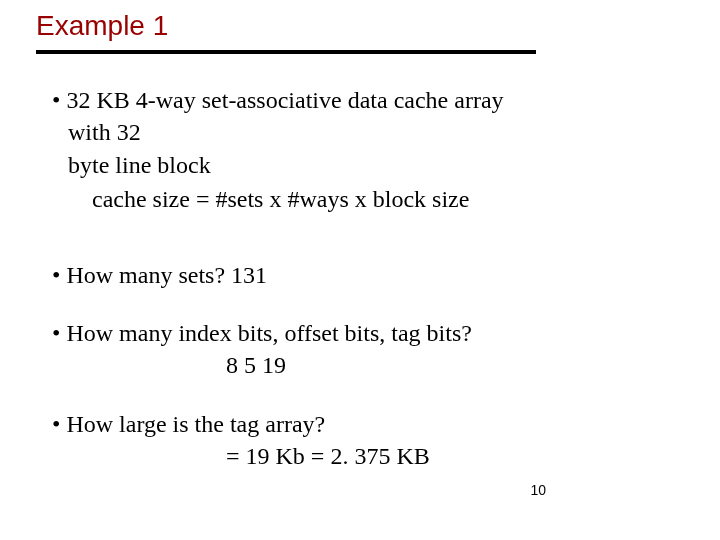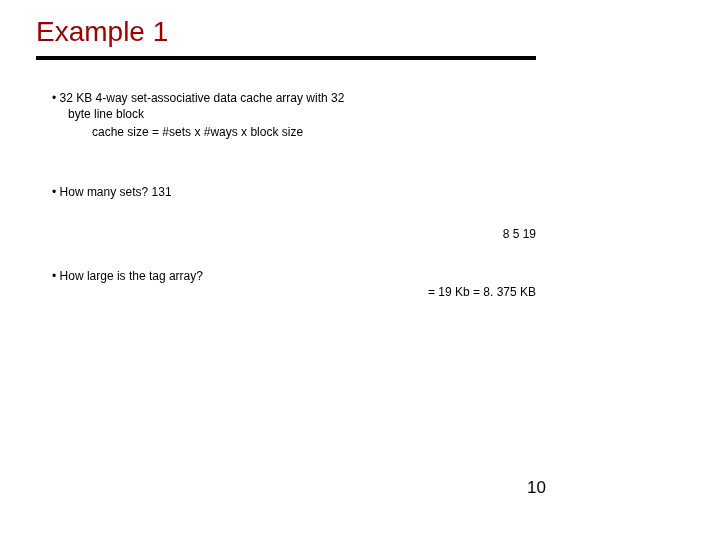--- a/index.html
+++ b/index.html
@@ -10,35 +10,36 @@
     background: #ffffff;
     font-family: Arial, Helvetica, sans-serif;
     color: #000000;
     overflow: hidden;
   }
   .slide {
     position: relative;
     width: 572px;
     height: 540px;
     box-sizing: border-box;
-    padding: 16px 36px 0 36px;
+    padding: 10px 36px 0 36px;
   }
   .title {
     font-size: 28px;
     font-weight: normal;
     margin: 0 0 8px 0;
   }
   .rule {
     border: none;
     border-top: 4px solid #000000;
     margin: 0 0 30px 0;
   }
   .body {
-    font-size: 12px;
+    font-size: 24px;
     line-height: 1.35;
+    font-family: Liberation Serif, serif;
   }
   .bullet {
     margin-bottom: 26px;
   }
   .bullet .line1 {
     text-indent: -16px;
     padding-left: 32px;
   }
   .bullet .cont {
     padding-left: 32px;
@@ -46,27 +47,26 @@
   .formula {
     padding-left: 56px;
     margin-top: -24px;
     margin-bottom: 43px;
   }
   .sub {
     padding-left: 72px;
   }
   .sub2 {
     padding-left: 190px;
-    text-align: right;
   }
   .page-num {
     position: absolute;
     right: 26px;
     bottom: 42px;
-    font-size: 17px;
+    font-size: 14px;
   }
   .accent {
     color: #990000;
   }
 </style>
 </head>
 <body>
 
 <div class="slide">
 
@@ -80,25 +80,26 @@
       <div class="cont">byte line block</div>
     </div>
 
     <div class="formula">cache size = #sets x #ways x block size</div>
 
     <div class="bullet">
       <div class="line1">• How many sets?   131</div>
     </div>
 
     <div class="bullet">
+      <div class="line1">• How many index bits, offset bits, tag bits?</div>
       <div class="sub2">8              5             19</div>
     </div>
 
     <div class="bullet" style="margin-bottom:12px;">
       <div class="line1">• How large is the tag array?</div>
-      <div class="sub2">= 19 Kb = 8. 375 KB</div>
+      <div class="sub2">= 19 Kb = 2. 375 KB</div>
     </div>
 
   </div>
 
   <div class="page-num">10</div>
 
 </div>
 
 </body></html>

